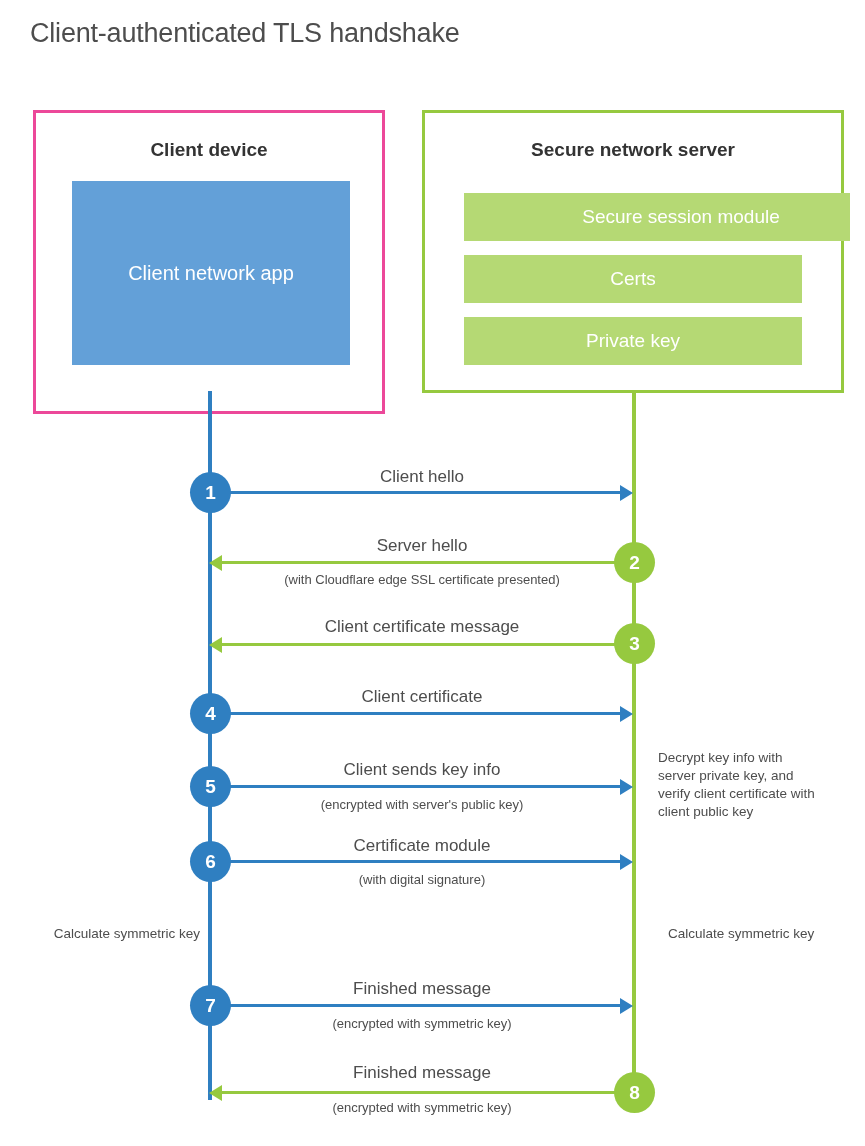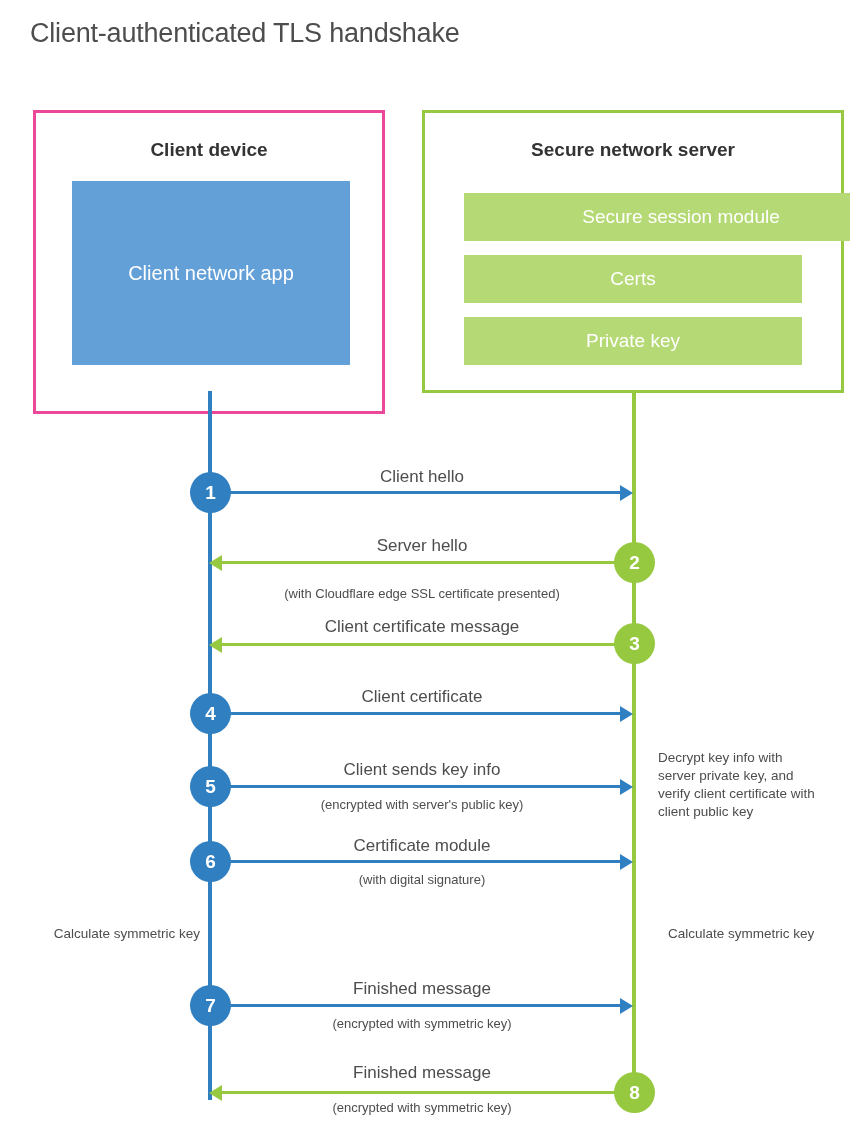--- a/index.html
+++ b/index.html
@@ -194,21 +194,21 @@
   <div class="lifeline server-line"></div>
 
   <div class="msg-primary" style="left:210px; top:467px; width:424px;">Client hello</div>
   <div class="arrow-shaft blue" style="left:210px; top:491px; width:410px;"></div>
   <div class="arrow-head right blue" style="left:620px; top:485px;"></div>
   <div class="step-circle blue" style="left:190px; top:472px;">1</div>
 
   <div class="msg-primary" style="left:210px; top:536px; width:424px;">Server hello</div>
   <div class="arrow-shaft green" style="left:222px; top:561px; width:412px;"></div>
   <div class="arrow-head left green" style="left:209px; top:555px;"></div>
-  <div class="msg-secondary" style="left:210px; top:572px; width:424px;margin-top:14px;">(with Cloudflare edge SSL certificate presented)</div>
+  <div class="msg-secondary" style="left:210px; top:572px; width:424px;">(with Cloudflare edge SSL certificate presented)</div>
   <div class="step-circle green" style="left:614px; top:542px;">2</div>
 
   <div class="msg-primary" style="left:210px; top:617px; width:424px;">Client certificate message</div>
   <div class="arrow-shaft green" style="left:222px; top:643px; width:412px;"></div>
   <div class="arrow-head left green" style="left:209px; top:637px;"></div>
   <div class="step-circle green" style="left:614px; top:623px;">3</div>
 
   <div class="msg-primary" style="left:210px; top:687px; width:424px;">Client certificate</div>
   <div class="arrow-shaft blue" style="left:210px; top:712px; width:410px;"></div>
   <div class="arrow-head right blue" style="left:620px; top:706px;"></div>

